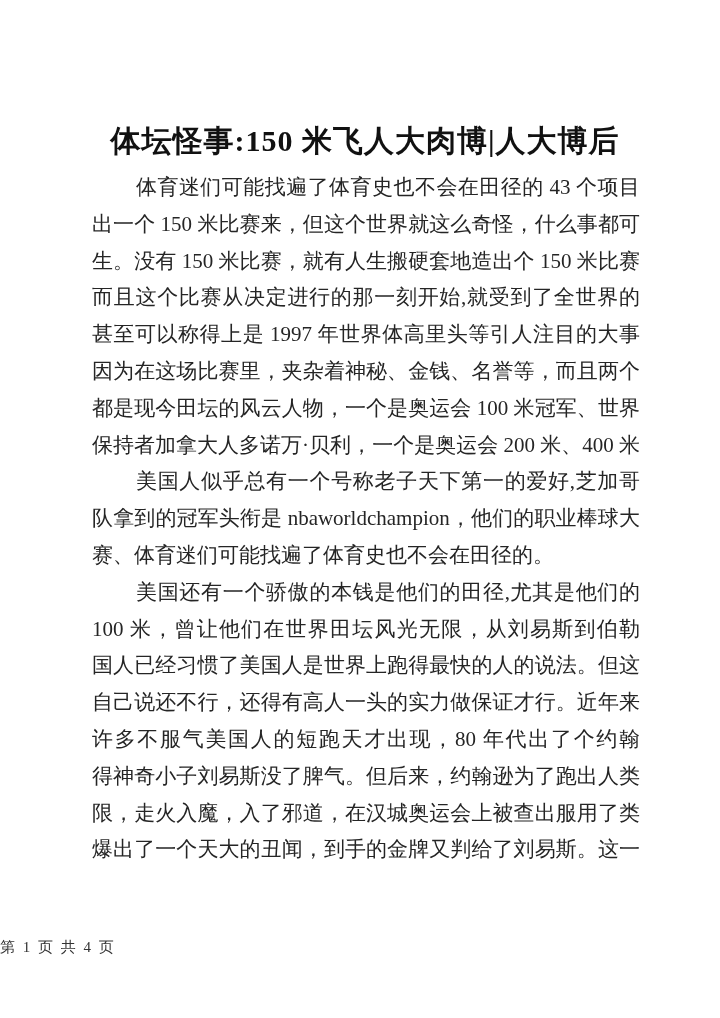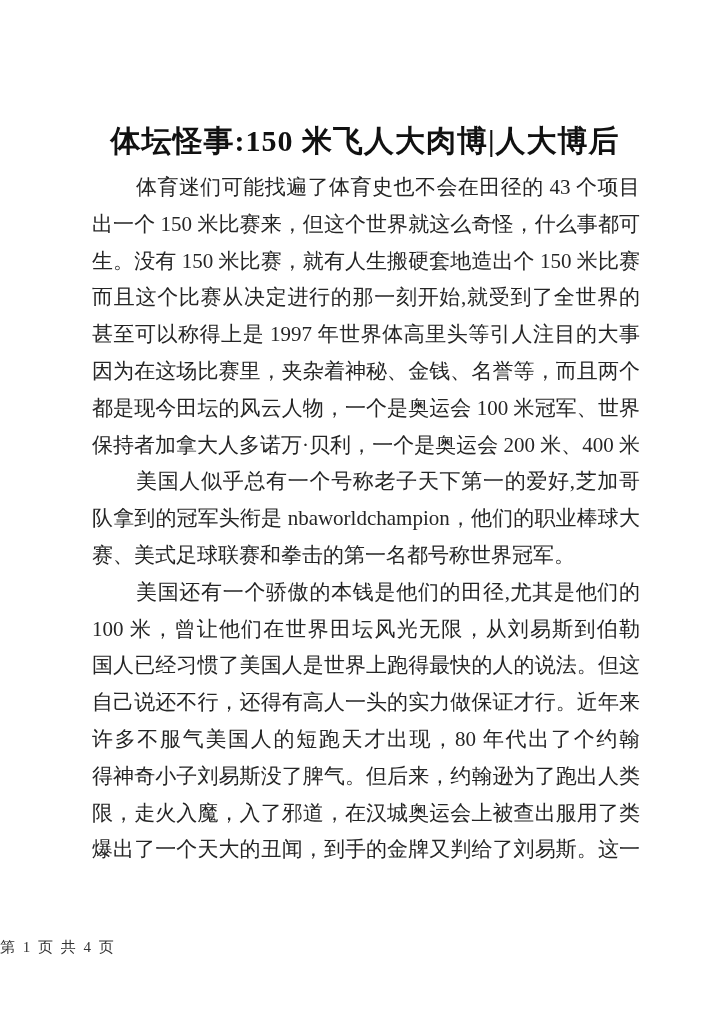--- a/index.html
+++ b/index.html
@@ -75,21 +75,21 @@
         <div class="line justify">生。没有 150 米比赛，就有人生搬硬套地造出个 150 米比赛来，</div>
         <div class="line justify">而且这个比赛从决定进行的那一刻开始,就受到了全世界的瞩目，</div>
         <div class="line justify">甚至可以称得上是 1997 年世界体高里头等引人注目的大事之一。</div>
         <div class="line justify">因为在这场比赛里，夹杂着神秘、金钱、名誉等，而且两个主角</div>
         <div class="line justify">都是现今田坛的风云人物，一个是奥运会 100 米冠军、世界纪录</div>
         <div class="line justify">保持者加拿大人多诺万·贝利，一个是奥运会 200 米、400 米冠</div>
       </div>
       <div class="paragraph">
         <div class="line indent justify">美国人似乎总有一个号称老子天下第一的爱好,芝加哥公中</div>
         <div class="line justify">队拿到的冠军头衔是 nbaworldchampion，他们的职业棒球大联</div>
-        <div class="line">赛、美式足球联赛和拳击的第一名都号称世界冠军。</div>
+        <div class="line">赛、体育迷们可能找遍了体育史也不会在田径的。</div>
       </div>
       <div class="paragraph">
         <div class="line indent justify">美国还有一个骄傲的本钱是他们的田径,尤其是他们的短跑</div>
         <div class="line justify">100 米，曾让他们在世界田坛风光无限，从刘易斯到伯勒尔，美</div>
         <div class="line justify">国人已经习惯了美国人是世界上跑得最快的人的说法。但这话光</div>
         <div class="line justify">自己说还不行，还得有高人一头的实力做保证才行。近年来就有</div>
         <div class="line justify">许多不服气美国人的短跑天才出现，80 年代出了个约翰逊，跑</div>
         <div class="line justify">得神奇小子刘易斯没了脾气。但后来，约翰逊为了跑出人类的极</div>
         <div class="line justify">限，走火入魔，入了邪道，在汉城奥运会上被查出服用了类固醇，</div>
         <div class="line justify">爆出了一个天大的丑闻，到手的金牌又判给了刘易斯。这一来又</div>

